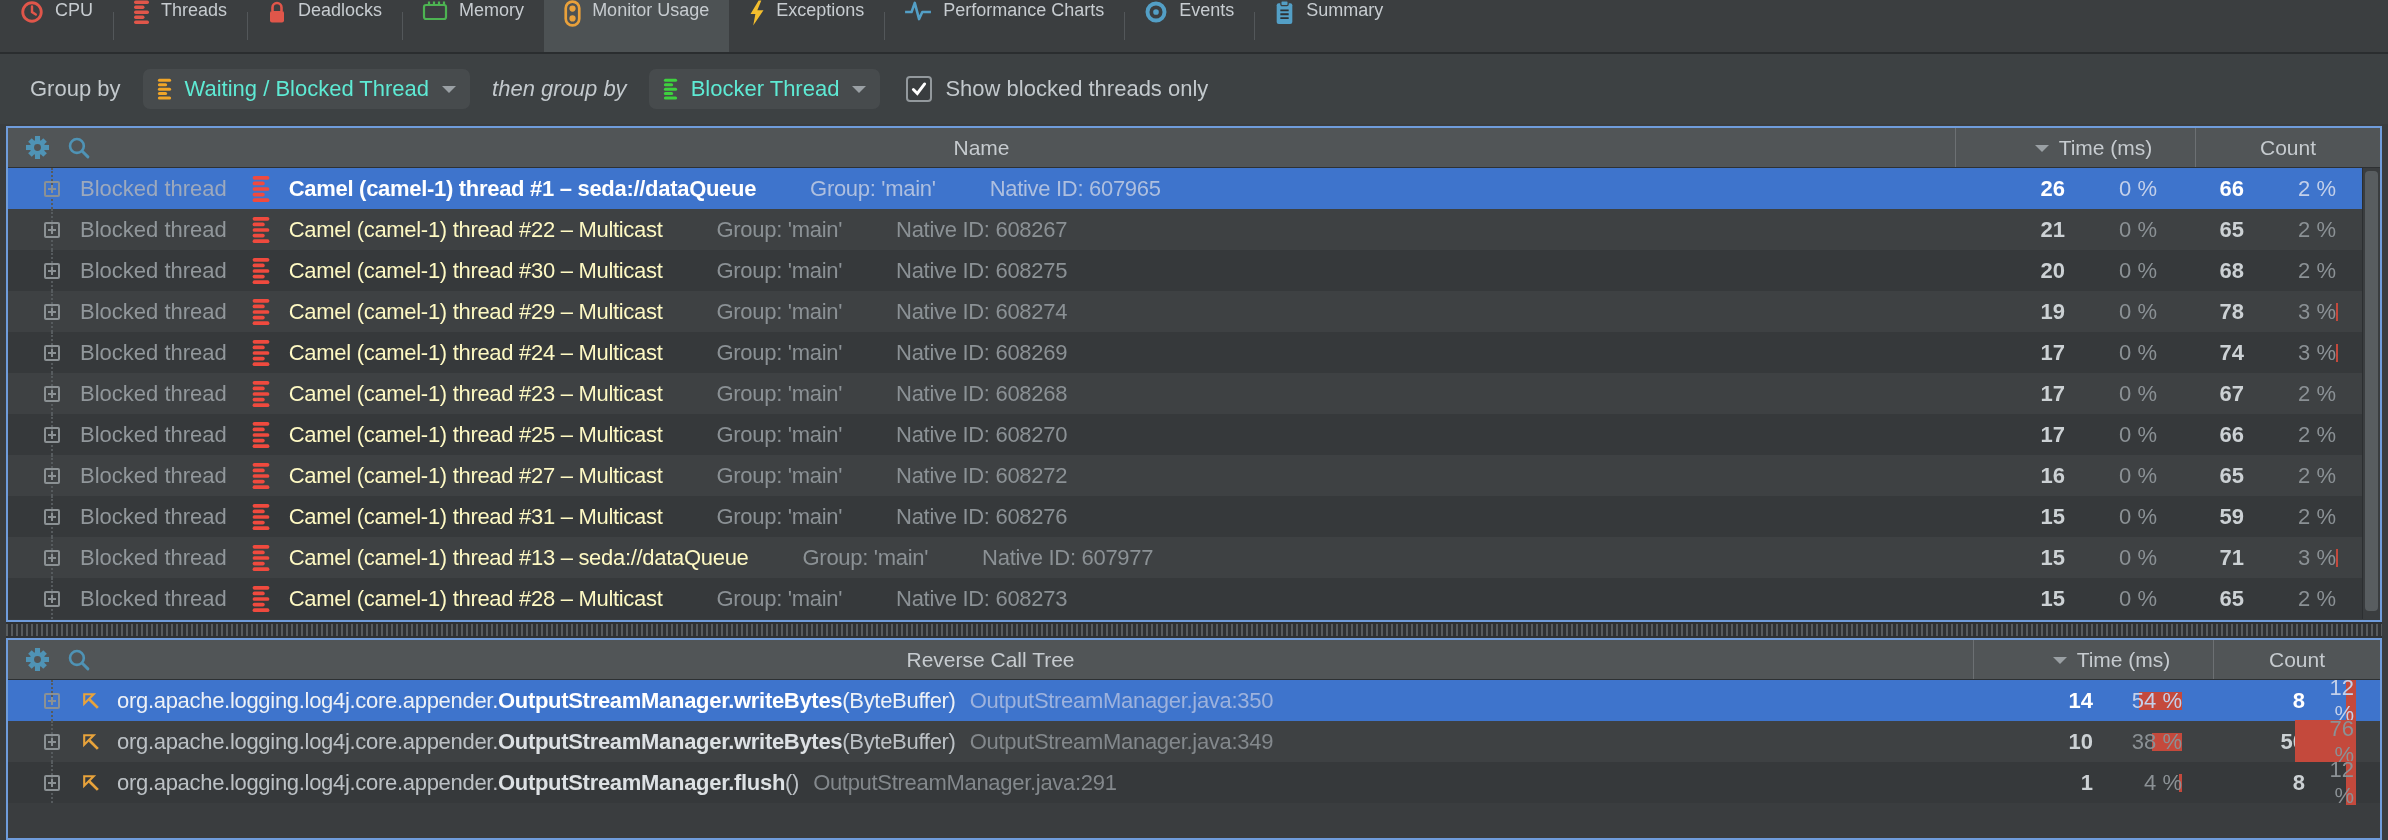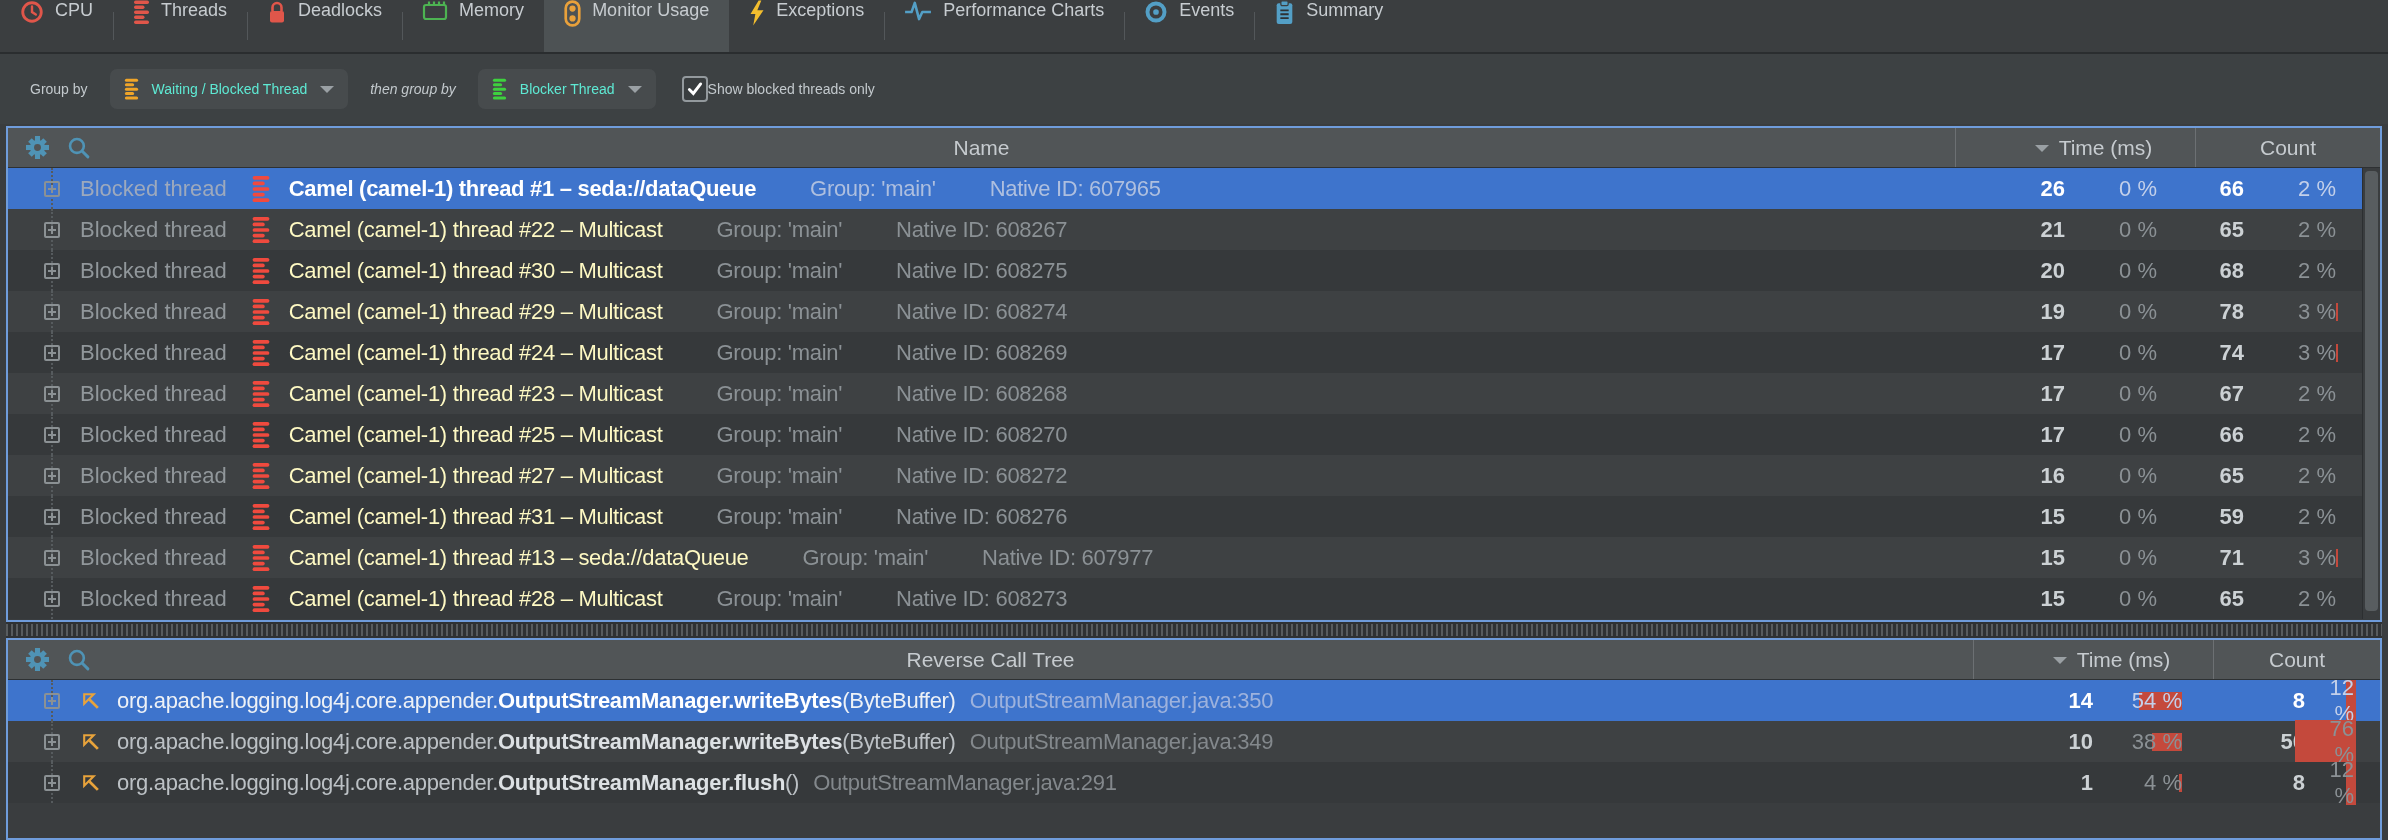--- a/index.html
+++ b/index.html
@@ -12,31 +12,31 @@
   .tab { display:flex; align-items:flex-start; gap:11px; padding:0 20px;
     font-size:18px; color:#c7ccd0; position:relative; cursor:default; }
   .tab:not(:first-child)::before { content:''; position:absolute; left:0; top:12px; bottom:12px;
     width:1px; background:#53575a; }
   .tab.active { background:#4d5254; }
   .tab.active::before, .tab.active + .tab::before { display:none; }
   .tab svg { flex:none; }
 
   
   .groupbar { height:70px; background:#3d4143; display:flex; align-items:center;
-    padding-left:30px; font-size:14px; color:#c3c9cd; }
+    padding-left:30px; font-size:22px; color:#c3c9cd; }
   .gb-label { margin-right:22px; }
   .dd { height:40px; background:#474b4d; border-radius:7px; padding:0 14px;
     display:flex; align-items:center; gap:13px; color:#5eead4; }
   .dda { width:0; height:0; border:7px solid transparent; border-top-color:#9aa0a4;
     margin-top:8px; }
   .then-label { margin:8px 22px;font-style:italic; }
   .cb { width:26px; height:26px; border:2px solid #93999d; border-radius:4px;
     background:#393d3f; display:flex; align-items:center; justify-content:center;
     margin-left:26px; flex:none; }
-  .cb-label { }
+  .cb-label { margin-left:13px; }
 
   
   .panel { margin:0 6px; border:2px solid #6f9cdb; background:#3a3d3f; position:relative; }
   .p1 { margin-top:2px; height:496px; }
   .p2 { height:202px; }
   .phead { height:40px; background:#515557; border-bottom:1px solid #2e3133;
     display:flex; align-items:center; position:relative; font-size:21px; color:#c6cbcf; }
   .hicons { position:absolute; left:18px; top:0; bottom:0; display:flex; align-items:center; gap:18px; }
   .hname { flex:1; text-align:center; }
   .hgrp { display:flex; align-items:center; justify-content:center; align-self:stretch;

